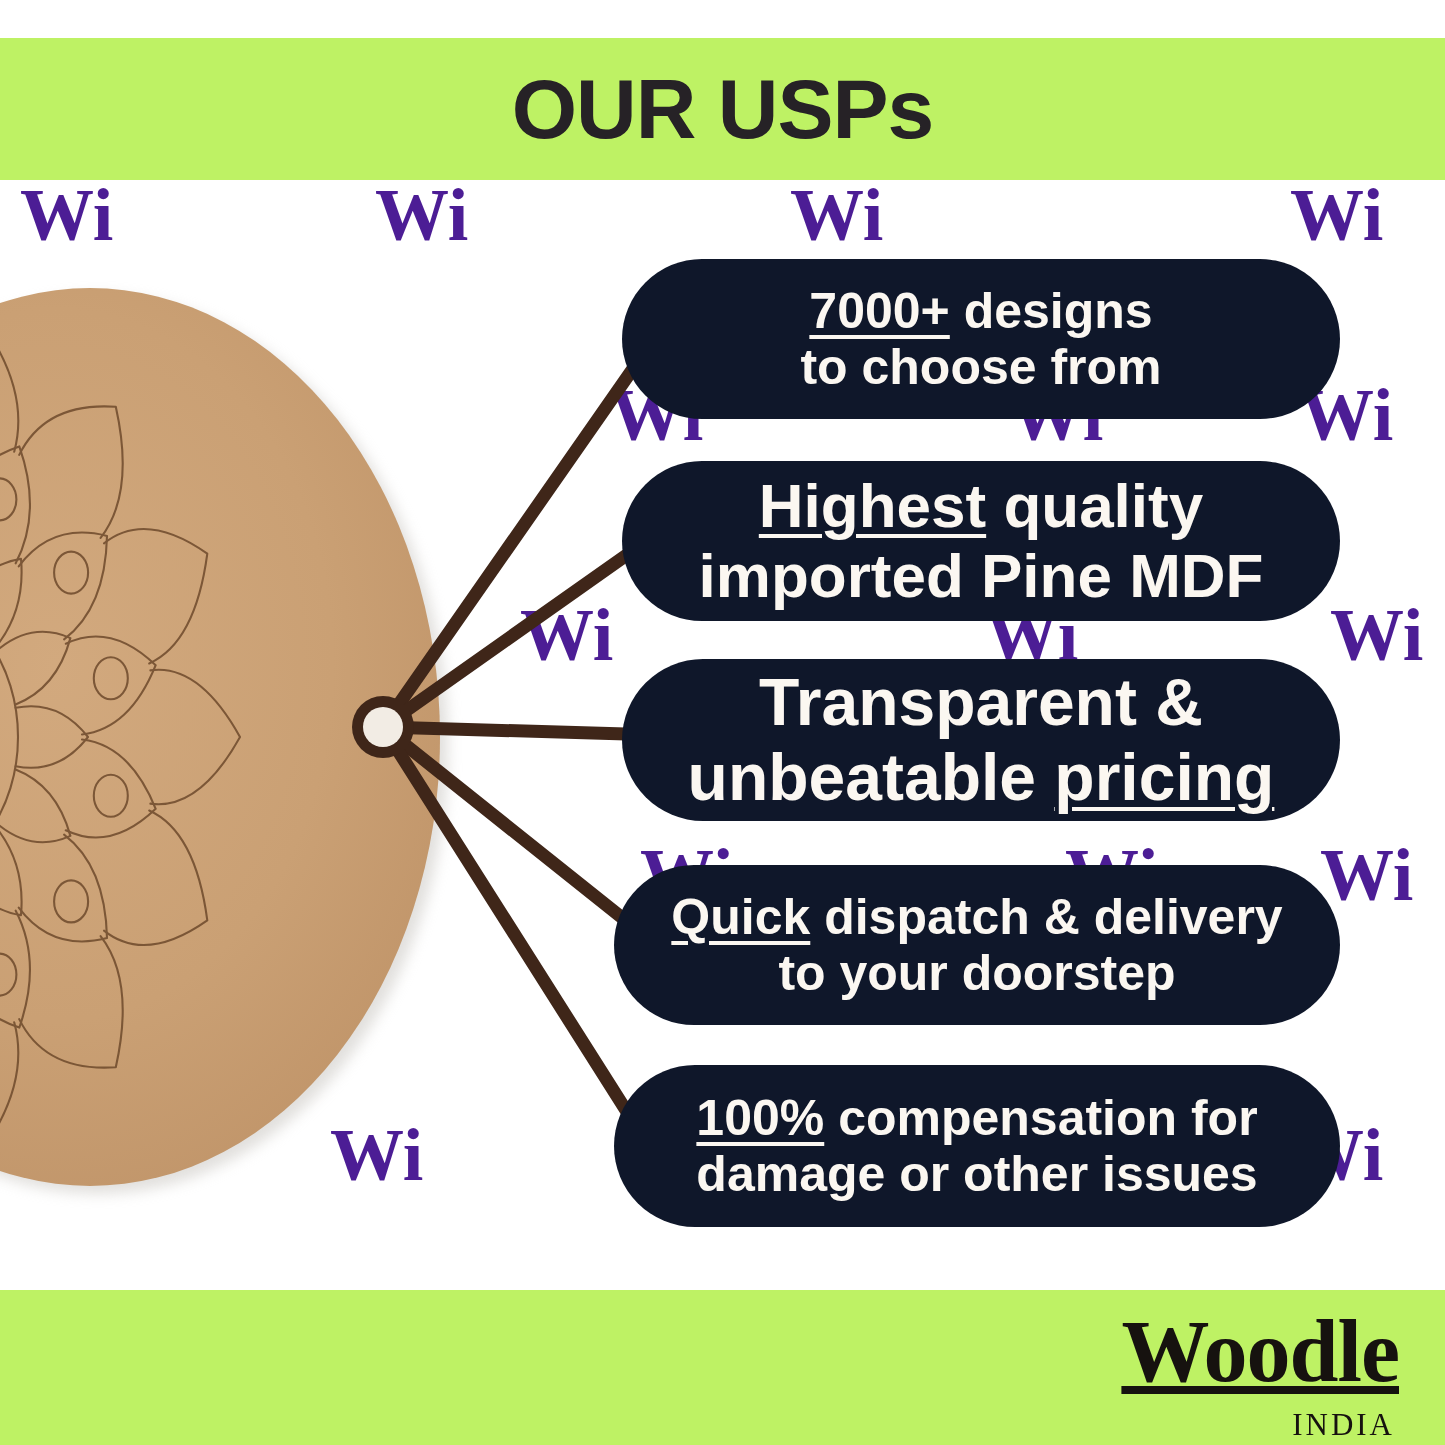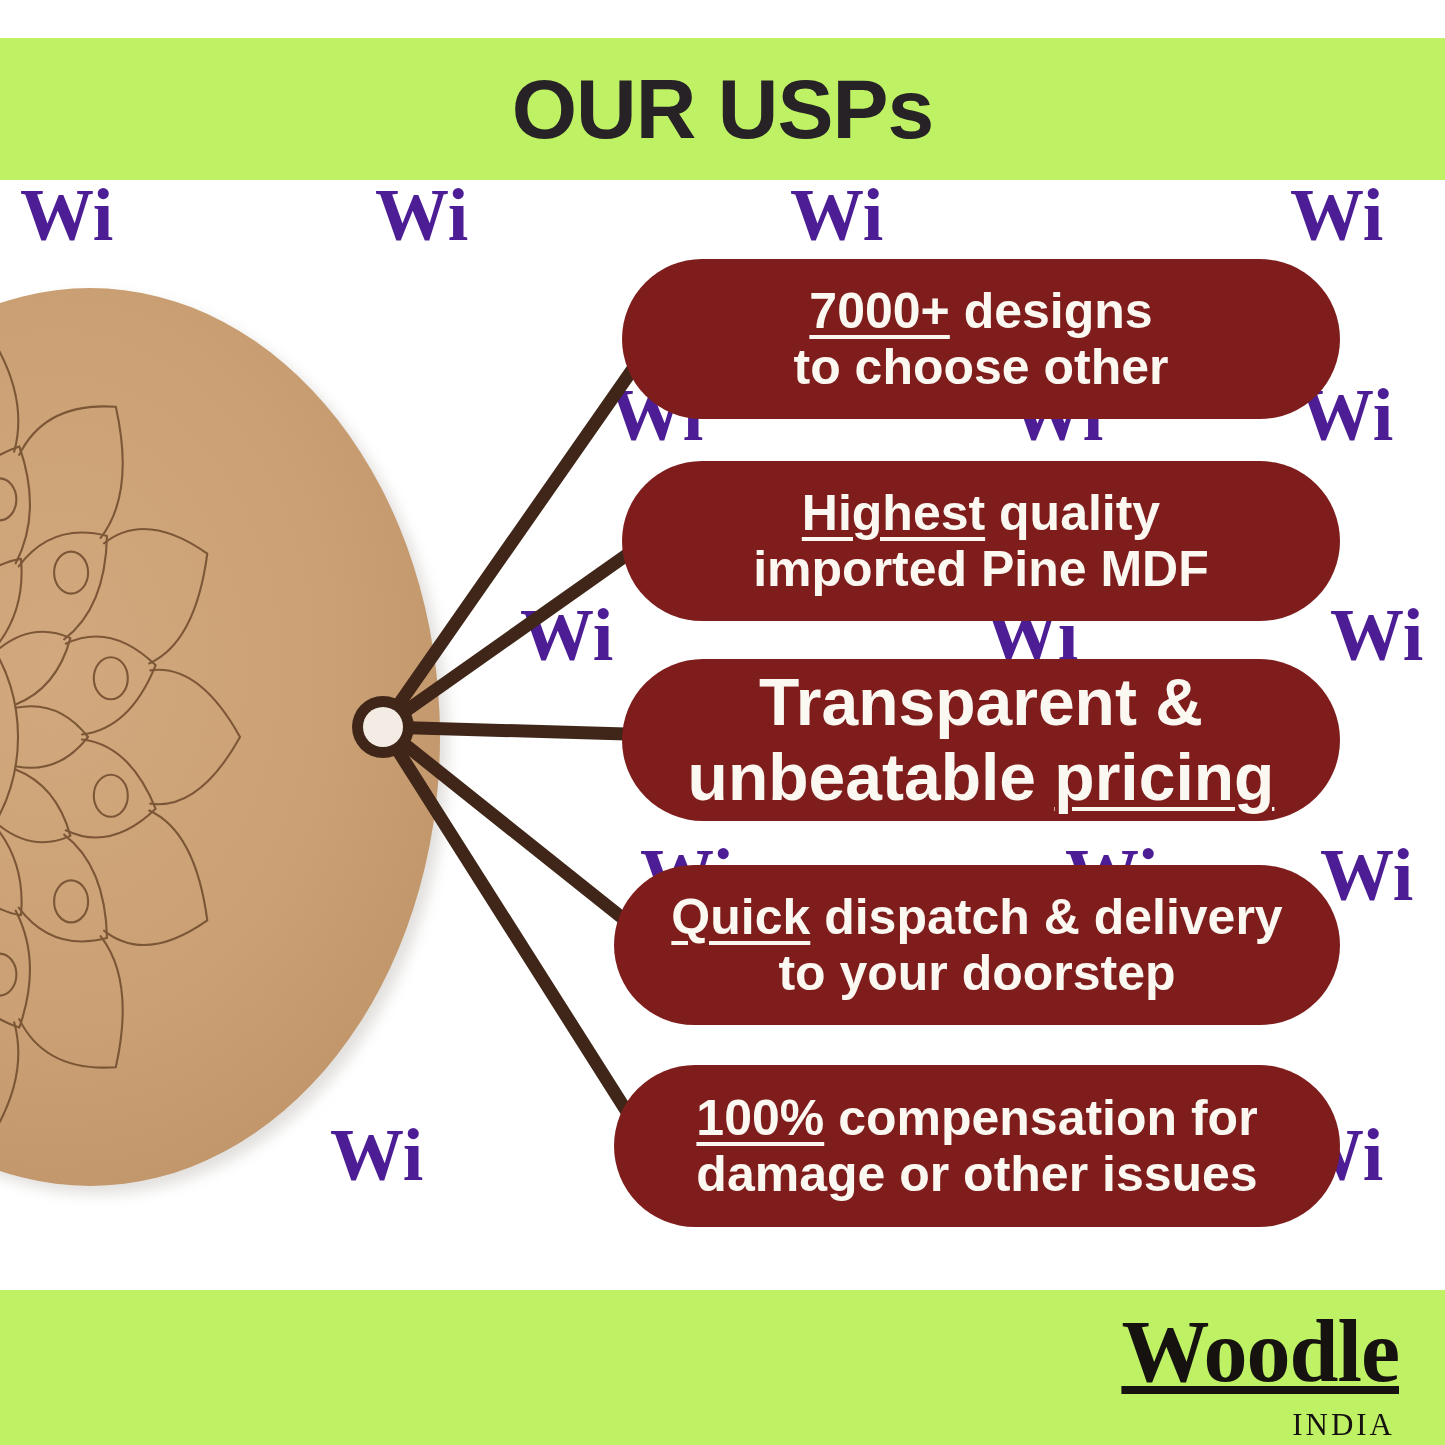--- a/index.html
+++ b/index.html
@@ -116,21 +116,21 @@
     letter-spacing: 3px;
     display: block;
     margin-top: 18px;
     margin-right: 4px;
   }
 
   
   .pill {
     position: absolute;
     z-index: 5;
-    background: #7f1d1d;
+    background: #0f172a;
     border-radius: 999px;
     display: flex;
     flex-direction: column;
     align-items: center;
     justify-content: center;
     color: #fbf7f1;
     text-align: center;
     font-weight: 700;
     line-height: 1.13;
     box-sizing: border-box;
@@ -270,24 +270,24 @@
       <line x1="383" y1="727" x2="660" y2="735"></line>
       <line x1="383" y1="727" x2="650" y2="940"></line>
       <line x1="383" y1="727" x2="648" y2="1145"></line>
     </g>
     <circle cx="383" cy="727" r="31" fill="#3f2619"></circle>
     <circle cx="383" cy="727" r="20" fill="#f2ece4"></circle>
   </svg>
 
   <div class="pill" id="pill-0" style="left:622px; top:259px; width:718px; height:160px; font-size:50px;">
     <span class="line"><u>7000+</u> designs</span>
-    <span class="line">to choose other</span>
-  </div>
-
-  <div class="pill" id="pill-1" style="left:622px; top:461px; width:718px; height:160px; font-size:50px;">
+    <span class="line">to choose from</span>
+  </div>
+
+  <div class="pill" id="pill-1" style="left:622px; top:461px; width:718px; height:160px; font-size:62px;">
     <span class="line"><u>Highest</u> quality</span>
     <span class="line">imported Pine MDF</span>
   </div>
 
   <div class="pill" id="pill-2" style="left:622px; top:659px; width:718px; height:162px; font-size:66px;">
     <span class="line">Transparent &amp;</span>
     <span class="line">unbeatable <u>pricing</u></span>
   </div>
 
   <div class="pill" id="pill-3" style="left:614px; top:865px; width:726px; height:160px; font-size:50px;">

